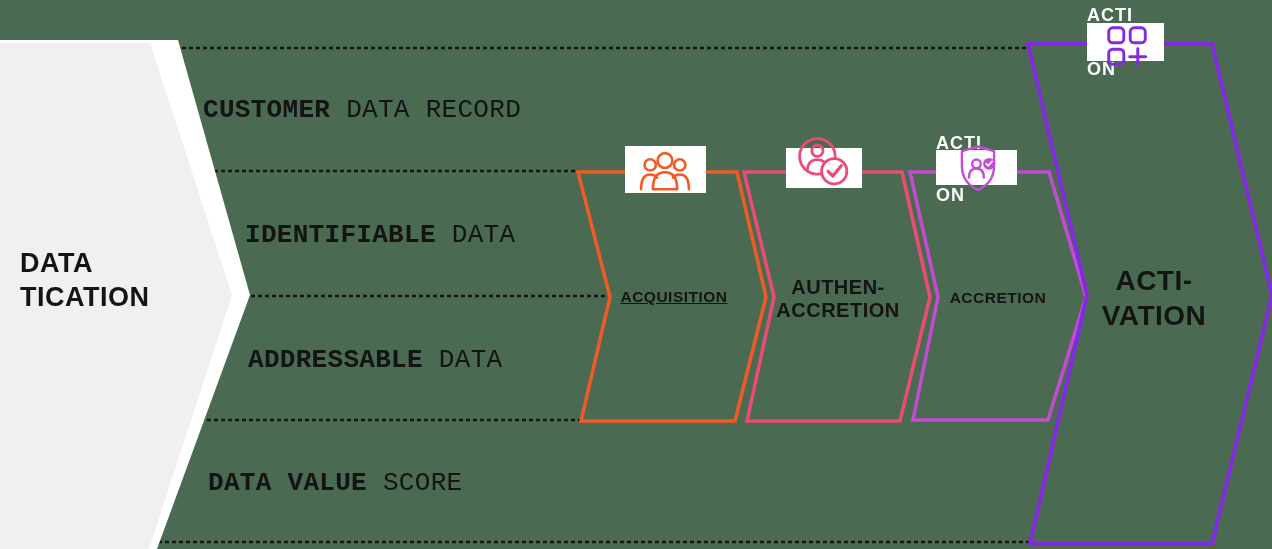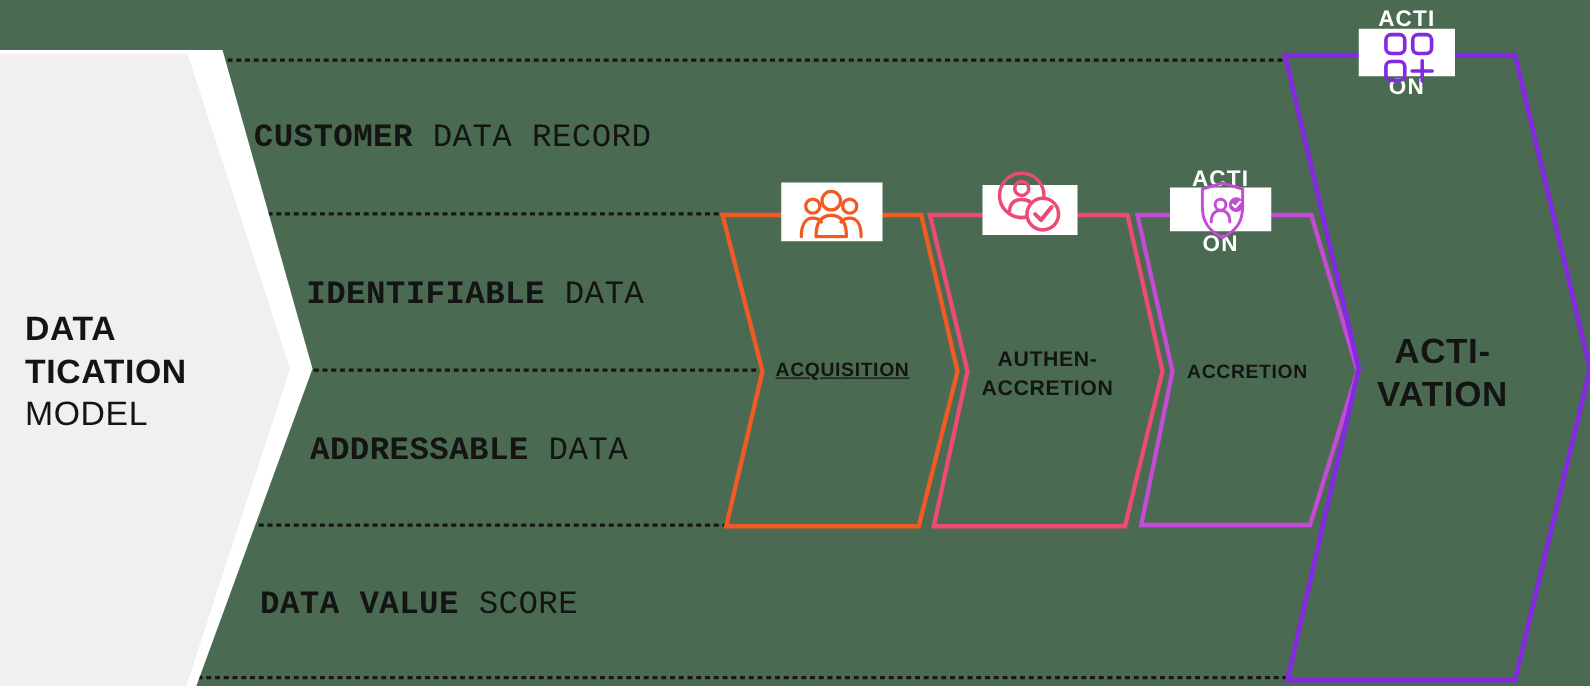--- a/index.html
+++ b/index.html
@@ -8,34 +8,34 @@
   #vector-layer{position:absolute;left:0;top:0;width:1272px;height:549px;}
   .txt{position:absolute;color:#141414;white-space:nowrap;}
   .arrow-title{left:20px;top:246px;font-size:27px;line-height:34px;letter-spacing:.5px;}
   .arrow-title .b{font-weight:800;display:block;}
   .arrow-title .r{font-weight:400;display:block;}
   .row-label{font-size:26px;line-height:27px;letter-spacing:.3px;font-weight:400;font-family:Liberation Mono, monospace;}
   .row-label .b{font-weight:800;}
   .stage-label{position:absolute;text-align:center;font-weight:800;color:#141414;letter-spacing:.5px;}
   .stage-label span{display:block;}
   #lbl-acquisition{left:582px;top:288px;width:184px;font-size:15.5px;text-decoration:underline;}
-  #lbl-authentication{left:750px;top:276px;width:176px;font-size:17px;line-height:23px;}
+  #lbl-authentication{left:750px;top:276px;width:176px;font-size:20px;line-height:23px;}
   #lbl-accretion{left:908px;top:289px;width:180px;font-size:15.5px;}
   #lbl-activation{left:1066px;top:263px;width:176px;font-size:28px;line-height:35px;}
   .icon-box{position:absolute;background:#FFFFFF;}
   #box-acquisition{left:625px;top:146px;width:81px;height:47px;}
   #box-authentication{left:786px;top:148px;width:76px;height:40px;}
   #box-accretion{left:936px;top:150px;width:81px;height:35px;}
   #box-activation{left:1087px;top:23px;width:77px;height:38px;}
   .stage-icon{position:absolute;}
   #icon-acquisition{left:637px;top:151px;width:56px;height:40px;}
   #icon-authentication{left:794px;top:134px;width:58px;height:54px;}
   #icon-accretion{left:956px;top:144px;width:44px;height:49px;}
   #icon-activation{left:1106px;top:25px;width:42px;height:42px;}
-  .overlay-word{position:absolute;text-align:center;color:#FFFFFF;font-weight:800;font-size:18px;letter-spacing:1px;line-height:18px;}
+  .overlay-word{position:absolute;color:#FFFFFF;font-weight:800;font-size:18px;letter-spacing:1px;line-height:18px;}
   #ov-accr-top{left:936px;top:134px;width:81px;}
   #ov-accr-bot{left:936px;top:186px;width:81px;}
   #ov-act-top{left:1087px;top:6px;width:77px;}
   #ov-act-bot{left:1087px;top:60px;width:77px;}
 </style>
 </head>
 <body>
 
 <div id="stage" style="position:absolute;left:0;top:0;width:1272px;height:549px;background:#4A6B51;">
 
@@ -52,21 +52,20 @@
 
     <polygon points="578,172 737,172 766,297 735,421 581,421 610,297" fill="none" stroke-width="3.5" stroke="#F15A24"></polygon>
     <polygon points="744,172 902,172 930,297 900,421 747,421 774,297" fill="none" stroke-width="3.5" stroke="#EC4B75"></polygon>
     <polygon points="910,172 1049,172 1086,297 1048,420 913,420 938,297" fill="none" stroke-width="3.5" stroke="#C44BD4"></polygon>
     <polygon points="1028,44 1212,44 1272,295 1212,544 1030,544 1087,295" fill="none" stroke-width="3.8" stroke="#8429E2"></polygon>
   </svg>
 
   <div class="txt arrow-title">
     <span class="b">DATA</span>
     <span class="b">TICATION</span>
-    <span class="r">MODEL</span>
   </div>
 
   <div class="txt row-label" style="left:203px;top:97px;">
     <span class="b">CUSTOMER</span><span> DATA RECORD</span>
   </div>
   <div class="txt row-label" style="left:245px;top:222px;">
     <span class="b">IDENTIFIABLE</span><span> DATA</span>
   </div>
   <div class="txt row-label" style="left:248px;top:347px;text-align:right;">
     <span class="b">ADDRESSABLE</span><span> DATA</span>

